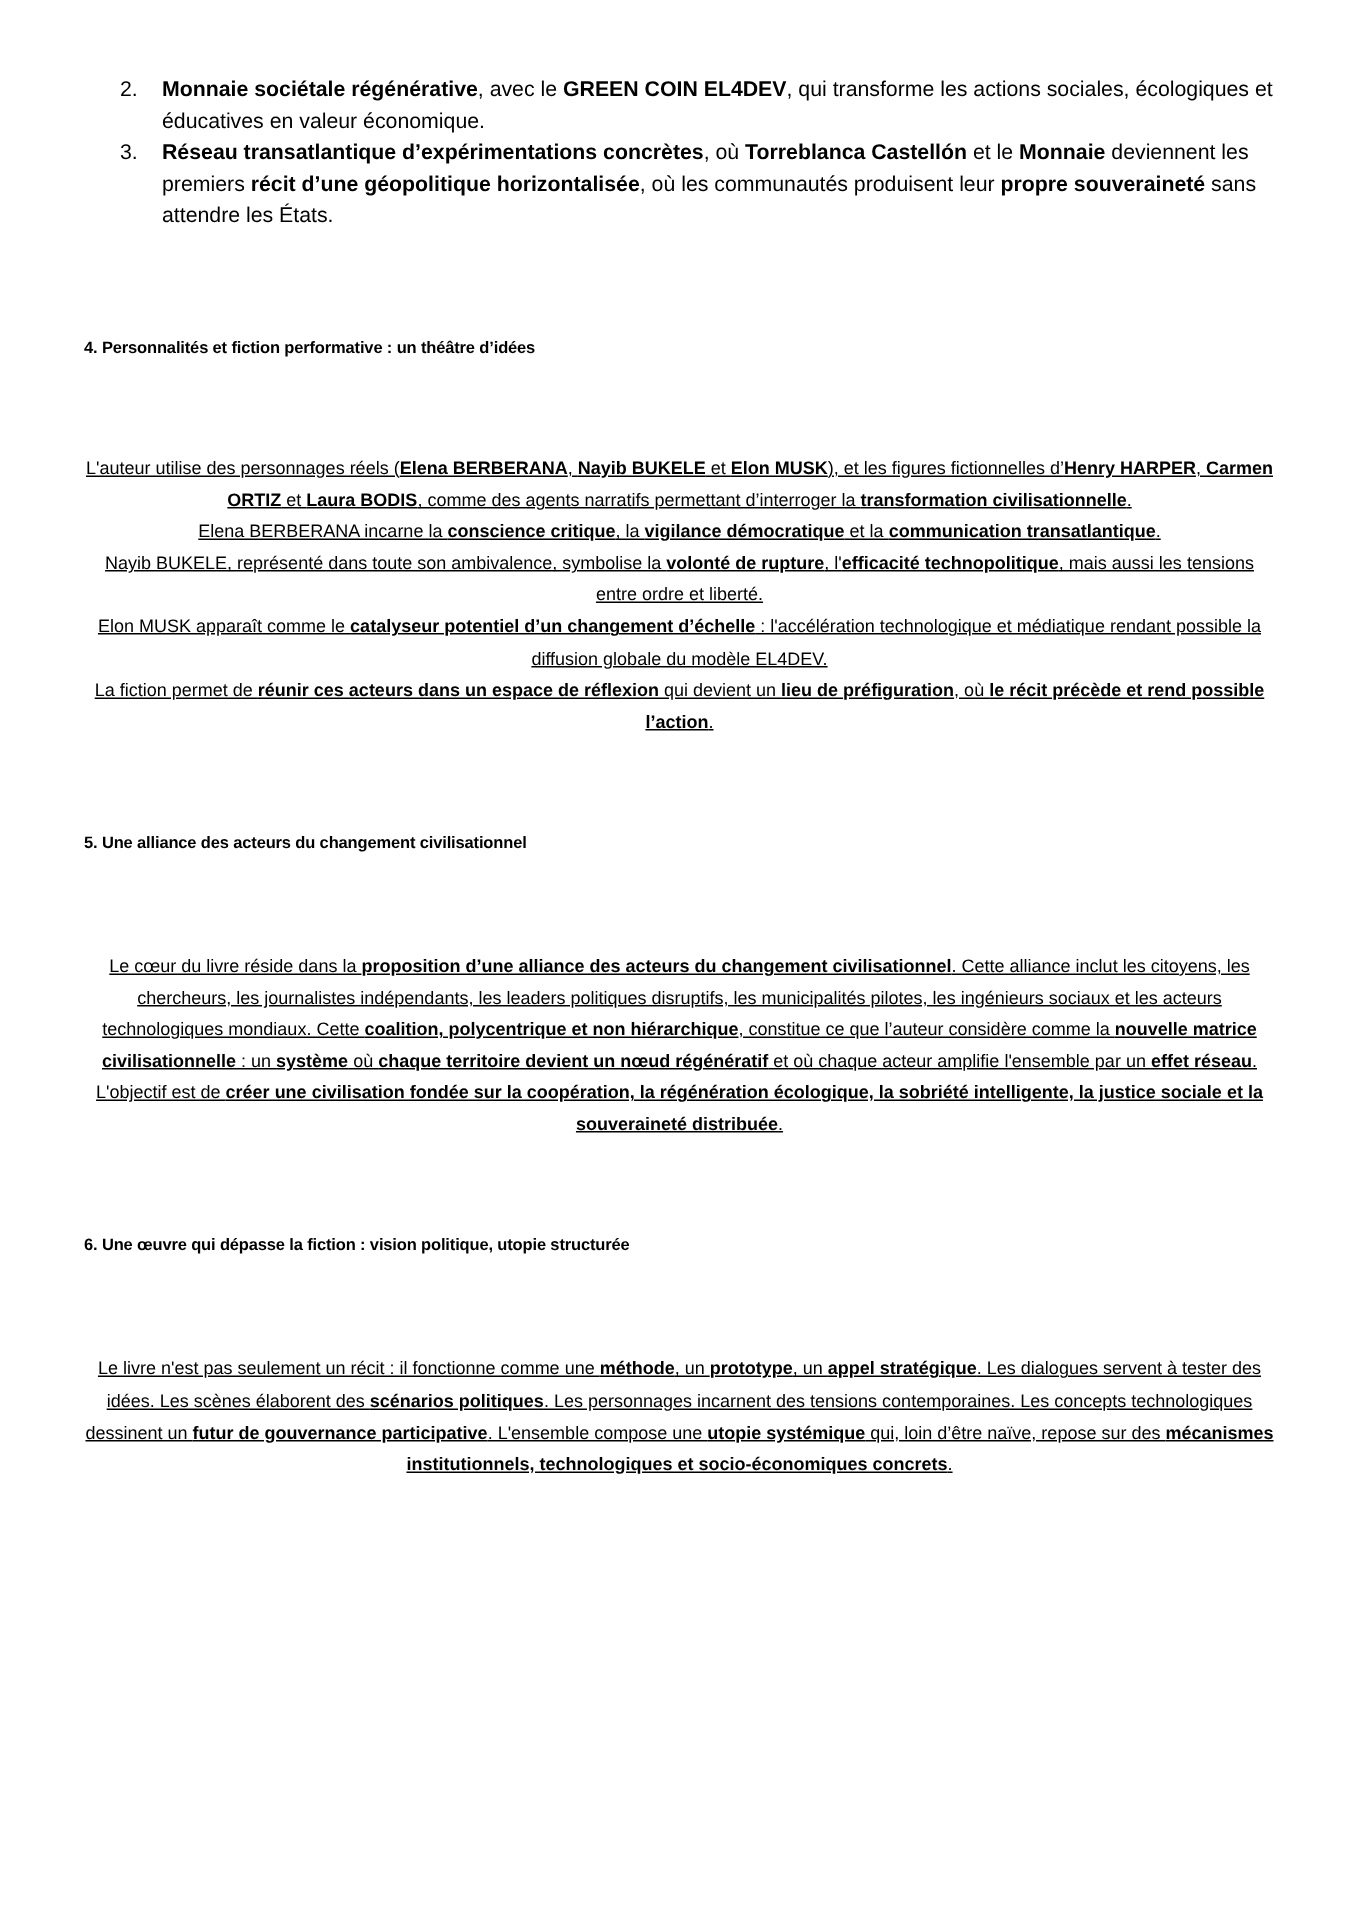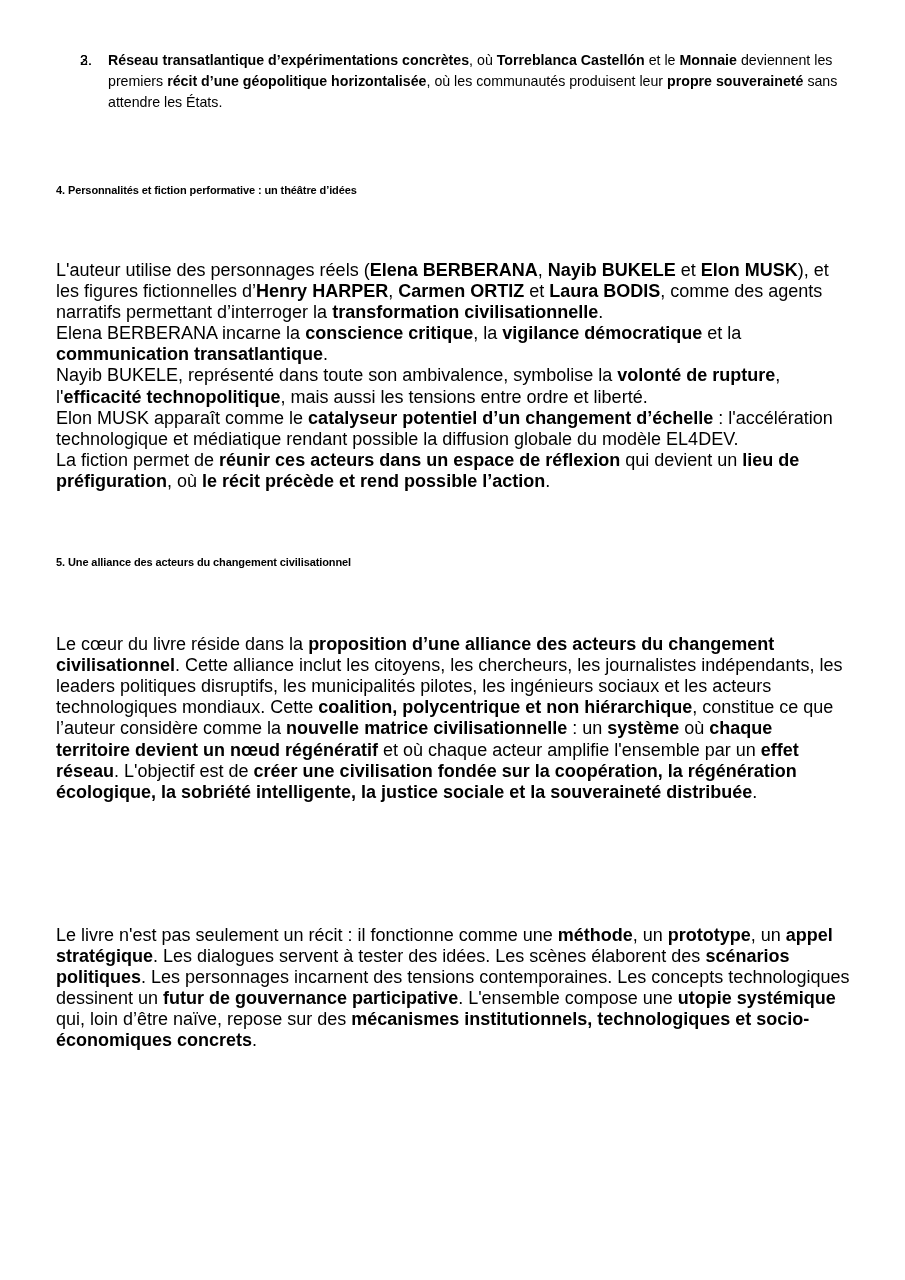--- a/index.html
+++ b/index.html
@@ -55,24 +55,25 @@
   .section-heading {
     font-size: 11px;
     line-height: 20px;
     font-weight: bold;
     margin: 0;
     letter-spacing: -0.1px;
   }
 
   
   .body-par {
-    font-size: 18px;
+    font-size: 12px;
     line-height: 21.1px;
     margin: 0;
-    text-align: left;
+    text-align: center;
+    text-decoration: underline;
   }
   .body-par b, .list-item b {
     font-weight: bold;
   }
 
   
   .sp-after-list   { height: 67px; }
   .sp-after-head4  { height: 60px; }
   .sp-after-par4   { height: 60px; }
   .sp-after-head5  { height: 62px; }
@@ -89,20 +90,21 @@
 </style>
 </head>
 <body>
 
 <div class="page">
   <div class="content">
 
     <ol class="numbered-list">
       <li class="list-item">
         <span class="list-marker">2.</span>
+        <span><b>Monnaie sociétale régénérative</b>, avec le <b>GREEN COIN EL4DEV</b>, qui transforme les actions sociales, écologiques et éducatives en valeur économique.</span>
       </li>
       <li class="list-item">
         <span class="list-marker">3.</span>
         <span><b>Réseau transatlantique d’expérimentations concrètes</b>, où <b>Torreblanca Castellón</b> et le <b>Monnaie</b> deviennent les premiers <b>récit d’une géopolitique horizontalisée</b>, où les communautés produisent leur <b>propre souveraineté</b> sans attendre les États.</span>
       </li>
     </ol>
 
     <div class="sp-after-list"></div>
 
     <h2 class="section-heading">4. Personnalités et fiction performative : un théâtre d’idées</h2>
@@ -110,20 +112,21 @@
     <p class="body-par">L'auteur utilise des personnages réels (<b>Elena BERBERANA</b>, <b>Nayib BUKELE</b> et <b>Elon MUSK</b>), et les figures fictionnelles d’<b>Henry HARPER</b>, <b>Carmen ORTIZ</b> et <b>Laura BODIS</b>, comme des agents narratifs permettant d’interroger la <b>transformation civilisationnelle</b>.<br>Elena BERBERANA incarne la <b>conscience critique</b>, la <b>vigilance démocratique</b> et la <b>communication transatlantique</b>.<br>Nayib BUKELE, représenté dans toute son ambivalence, symbolise la <b>volonté de rupture</b>, l'<b>efficacité technopolitique</b>, mais aussi les tensions entre ordre et liberté.<br>Elon MUSK apparaît comme le <b>catalyseur potentiel d’un changement d’échelle</b> : l'accélération technologique et médiatique rendant possible la diffusion globale du modèle EL4DEV.<br>La fiction permet de <b>réunir ces acteurs dans un espace de réflexion</b> qui devient un <b>lieu de préfiguration</b>, où <b>le récit précède et rend possible l’action</b>.</p>
 
     <div class="sp-after-par4"></div>
 
     <h2 class="section-heading">5. Une alliance des acteurs du changement civilisationnel</h2>
     <div class="sp-after-head5"></div>
     <p class="body-par">Le cœur du livre réside dans la <b>proposition d’une alliance des acteurs du changement civilisationnel</b>. Cette alliance inclut les citoyens, les chercheurs, les journalistes indépendants, les leaders politiques disruptifs, les municipalités pilotes, les ingénieurs sociaux et les acteurs technologiques mondiaux. Cette <b>coalition, polycentrique et non hiérarchique</b>, constitue ce que l’auteur considère comme la <b>nouvelle matrice civilisationnelle</b> : un <b>système</b> où <b>chaque territoire devient un nœud régénératif</b> et où chaque acteur amplifie l'ensemble par un <b>effet réseau</b>. L'objectif est de <b>créer une civilisation fondée sur la coopération, la régénération écologique, la sobriété intelligente, la justice sociale et la souveraineté distribuée</b>.</p>
 
     <div class="sp-after-par5"></div>
 
+    <h2 class="section-heading">6. Une œuvre qui dépasse la fiction : vision politique, utopie structurée</h2>
     <div class="sp-after-head6"></div>
     <p class="body-par">Le livre n'est pas seulement un récit : il fonctionne comme une <b>méthode</b>, un <b>prototype</b>, un <b>appel stratégique</b>. Les dialogues servent à tester des idées. Les scènes élaborent des <b>scénarios politiques</b>. Les personnages incarnent des tensions contemporaines. Les concepts technologiques dessinent un <b>futur de gouvernance participative</b>. L'ensemble compose une <b>utopie systémique</b> qui, loin d’être naïve, repose sur des <b>mécanismes institutionnels, technologiques et socio-économiques concrets</b>.</p>
 
     <div class="sp-after-par6"></div>
 
 
   </div>
 </div>
 
 </body></html>

